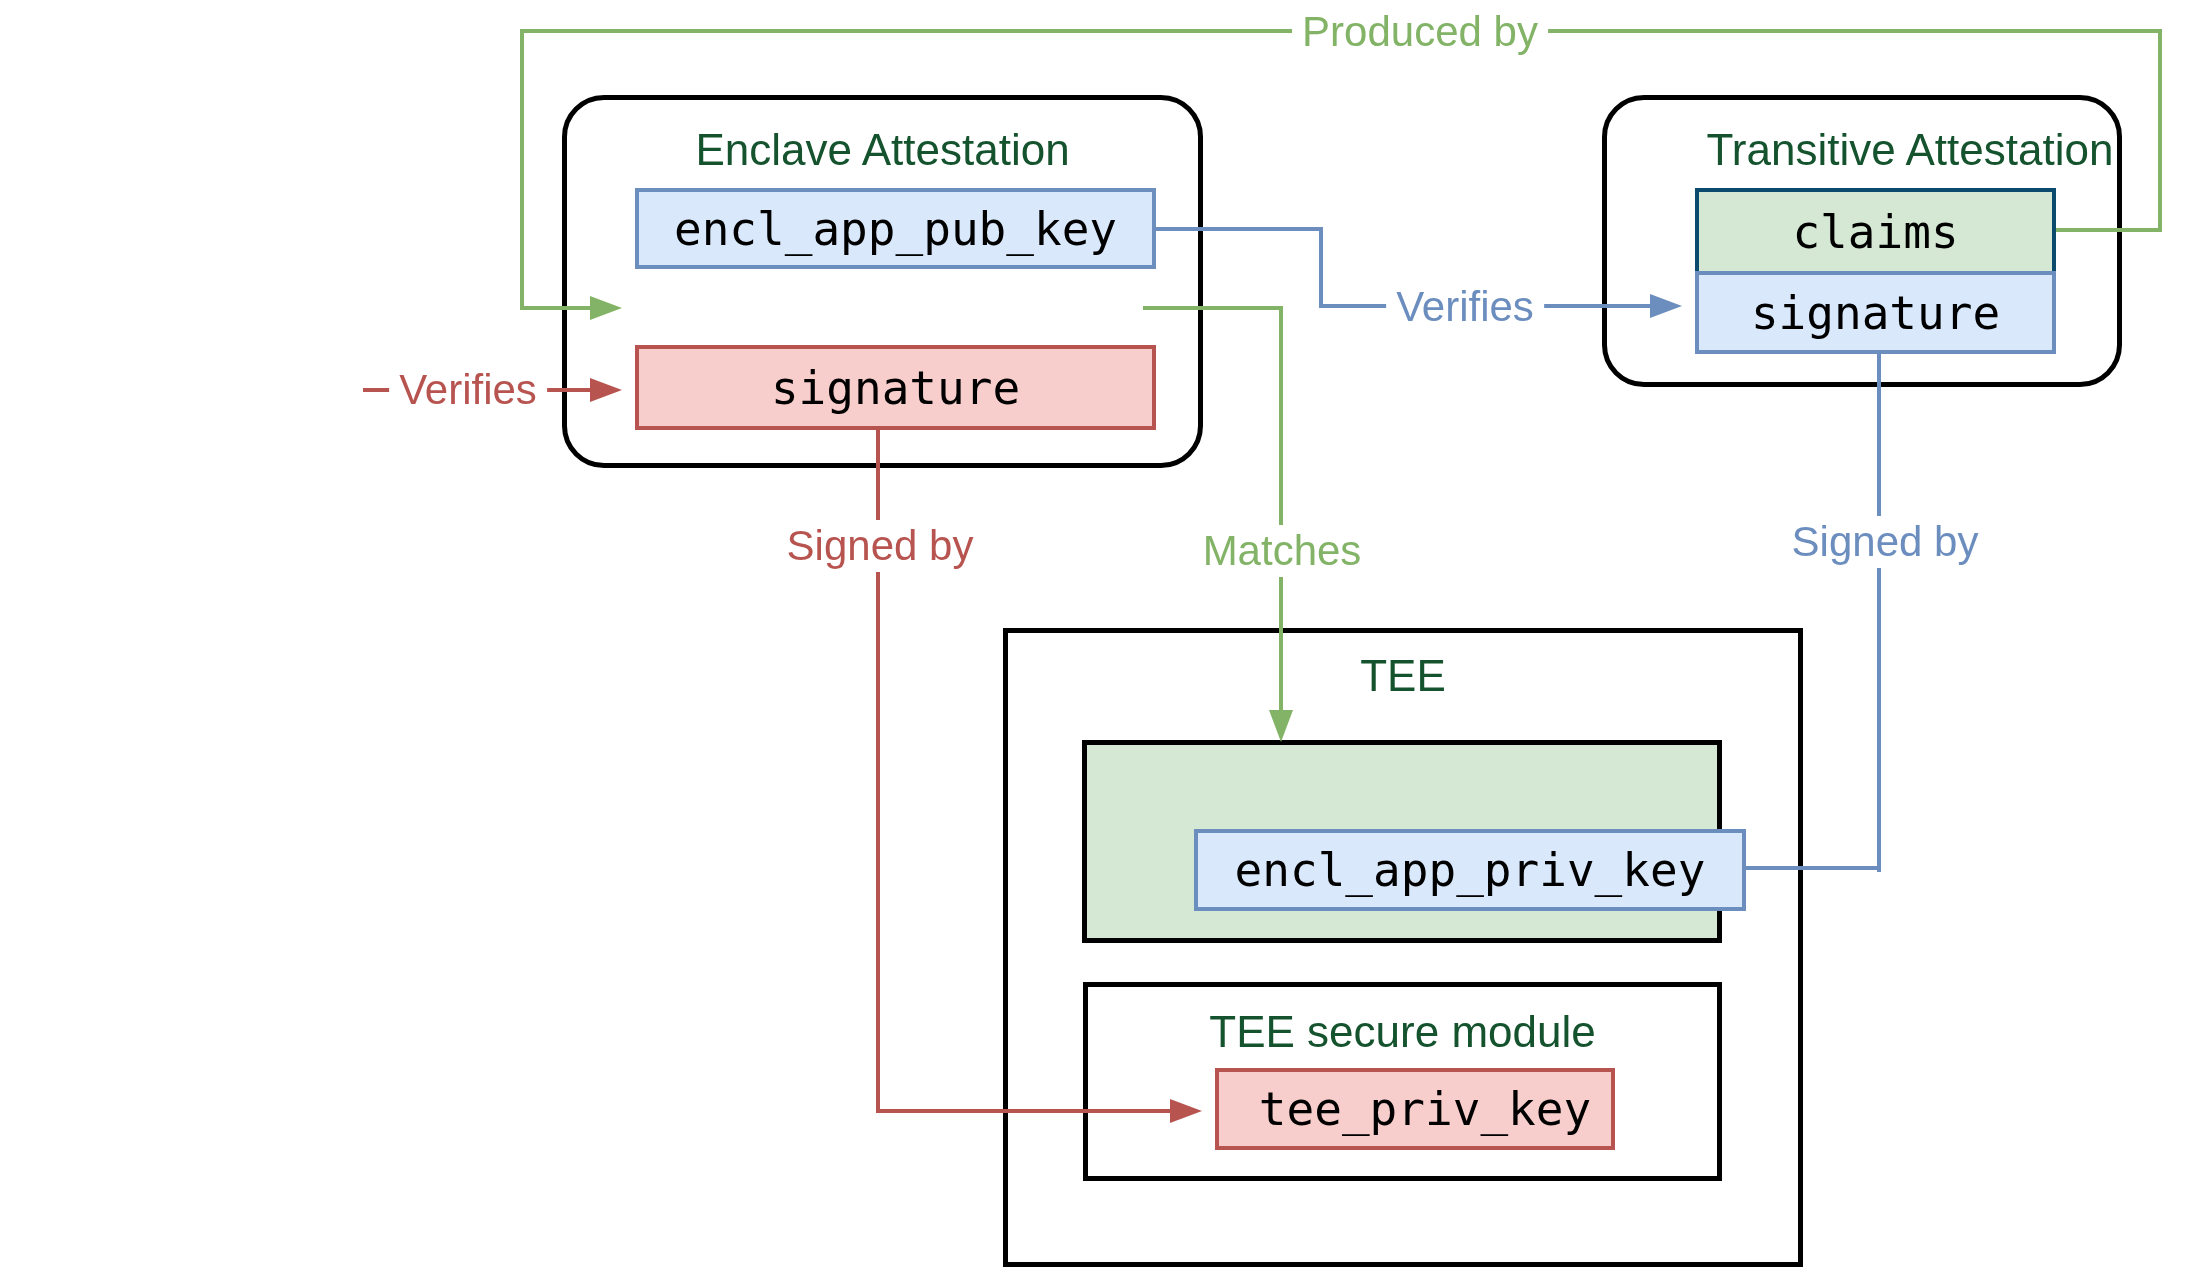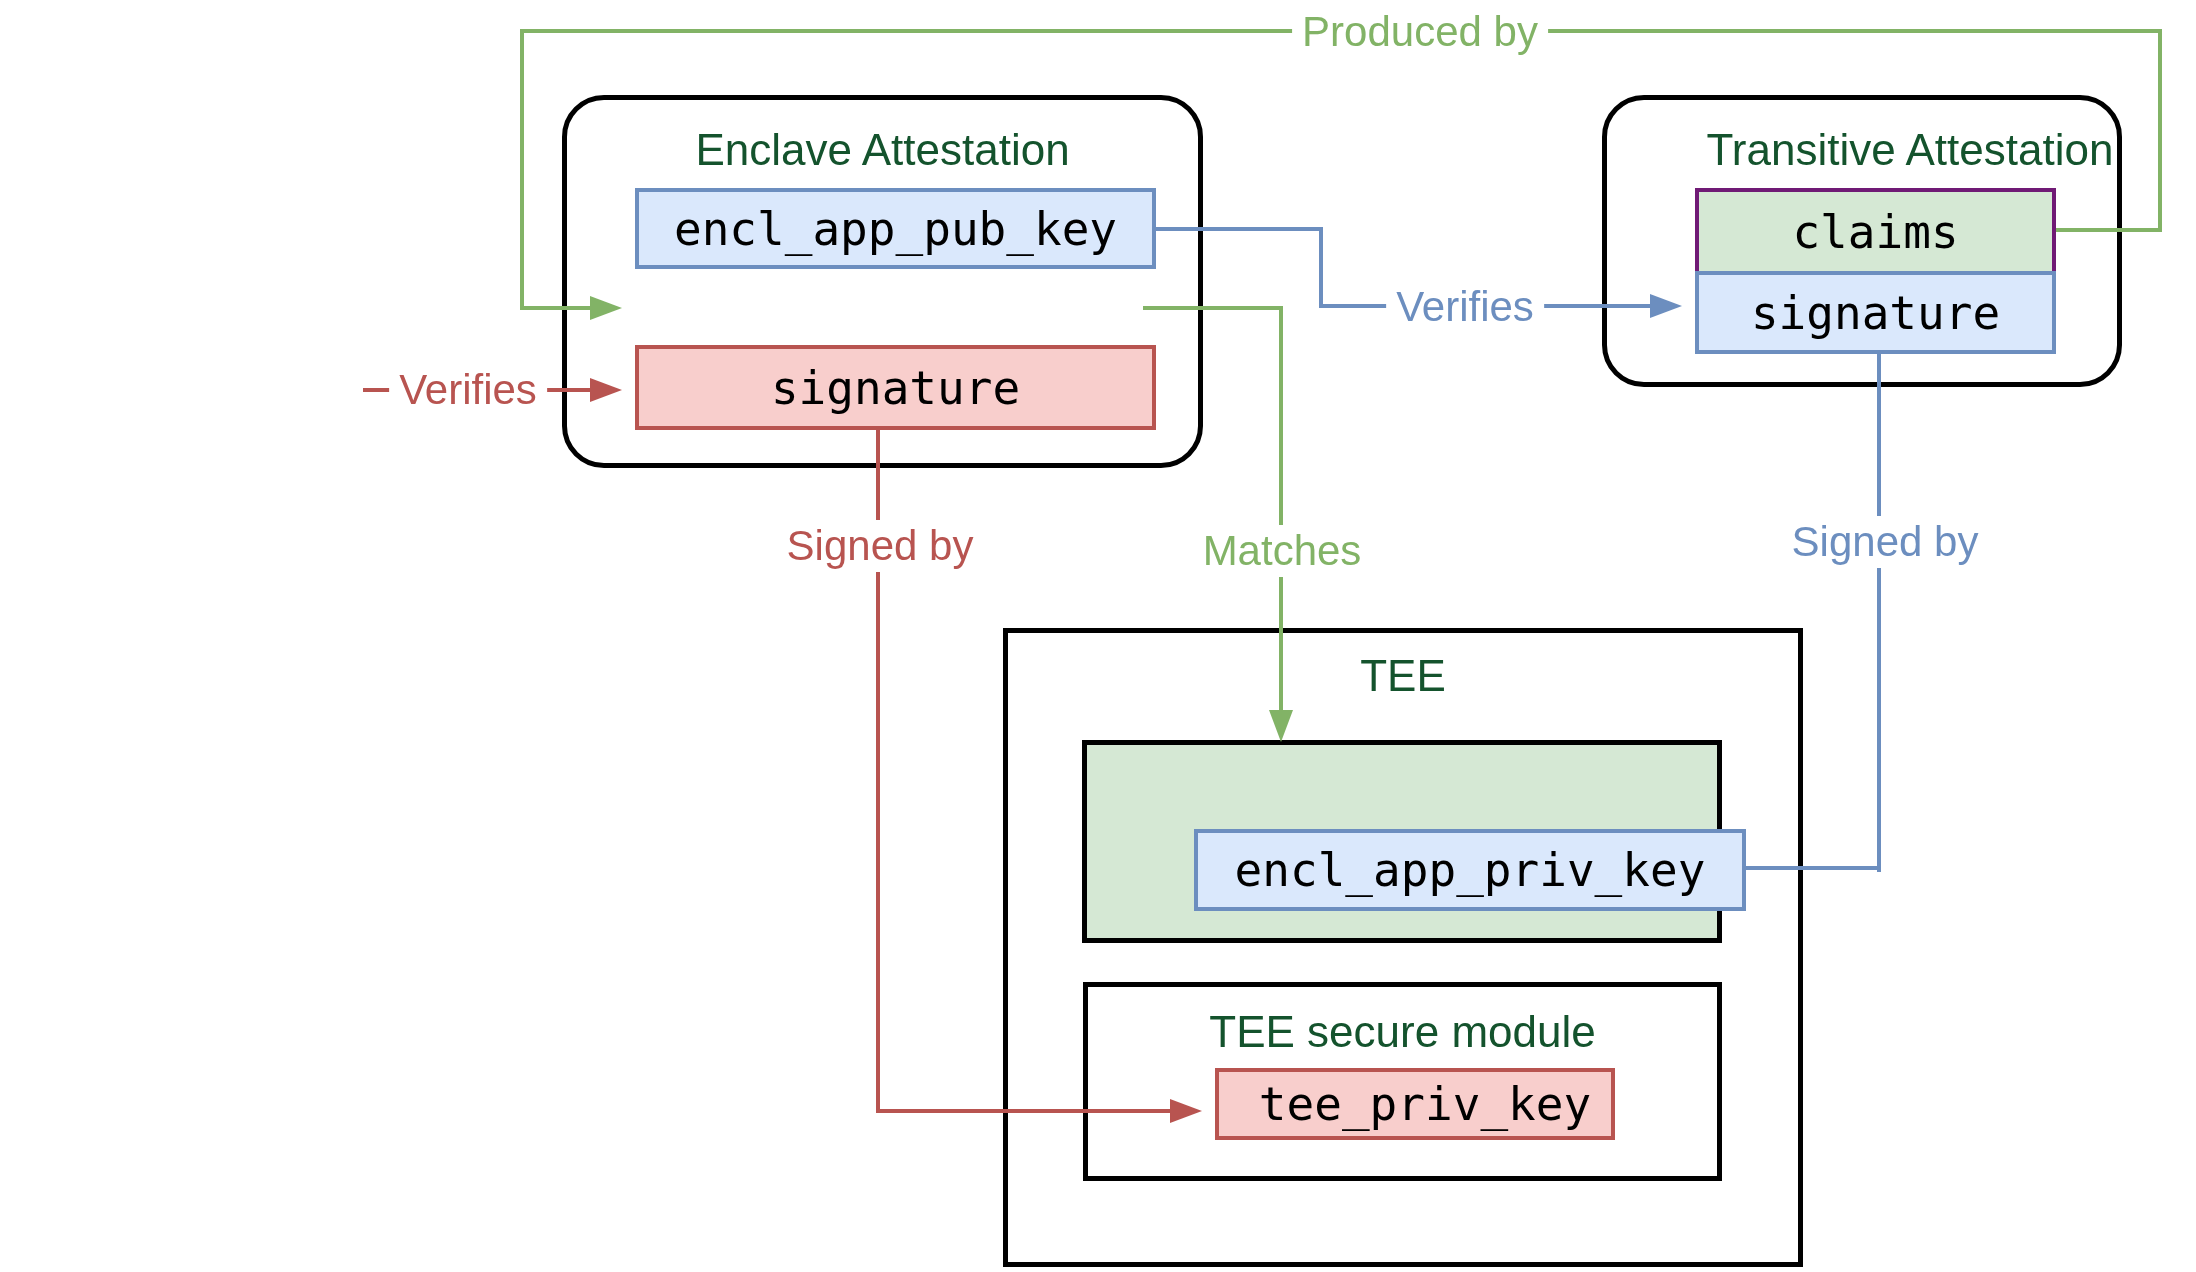--- a/index.html
+++ b/index.html
@@ -8,21 +8,21 @@
 
   
   .container{position:absolute;box-sizing:border-box;border:5px solid #000;background:#fff;z-index:1;}
   .rounded{border-radius:42px;}
   .title{position:absolute;z-index:4;text-align:center;font-size:44px;color:#14532d;line-height:1.1;}
 
   
   .field{position:absolute;box-sizing:border-box;z-index:3;display:flex;align-items:center;justify-content:center;
          font-family:"DejaVu Sans Mono","Liberation Mono",monospace;font-size:46px;color:#000;white-space:nowrap;margin-left:13px;}
   .f-red{background:#f8cecc;border:4px solid #b85450;}
-  .f-green{background:#d5e8d4;border:4px solid #701a75;}
+  .f-green{background:#d5e8d4;border:4px solid #0c4a6e;}
   .f-blue{background:#dae8fc;border:4px solid #6c8ebf;}
 
   
   .seg{position:absolute;z-index:2;}
   .c-red{background:#b85450;}
   .c-green{background:#82b366;}
   .c-blue{background:#6c8ebf;}
 
   
   .arrow{position:absolute;z-index:3;width:0;height:0;}
@@ -98,15 +98,15 @@
 
 
   <div class="field f-blue" style="left:622px;top:188px;width:521px;height:81px;">encl_app_pub_key</div>
   <div class="field f-red" style="left:622px;top:345px;width:521px;height:85px;">signature</div>
 
   <div class="field f-green" style="left:1682px;top:188px;width:361px;height:87px;">claims</div>
   <div class="field f-blue" style="left:1682px;top:271px;width:361px;height:83px;">signature</div>
 
   <div class="field f-blue" style="left:1181px;top:829px;width:552px;height:82px;">encl_app_priv_key</div>
 
-  <div class="field f-red" style="left:1202px;top:1068px;width:400px;height:72px;padding-left:20px;">tee_priv_key</div>
+  <div class="field f-red" style="left:1202px;top:1068px;width:400px;height:82px;padding-left:20px;">tee_priv_key</div>
 
 </div>
 
 </body></html>

